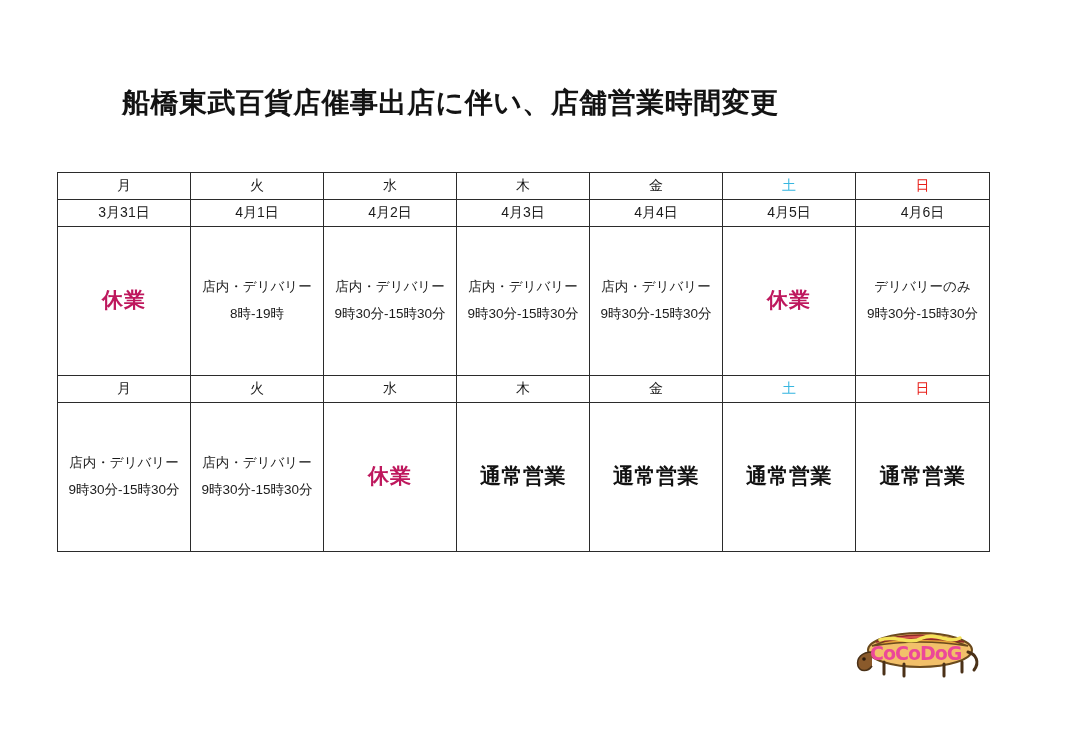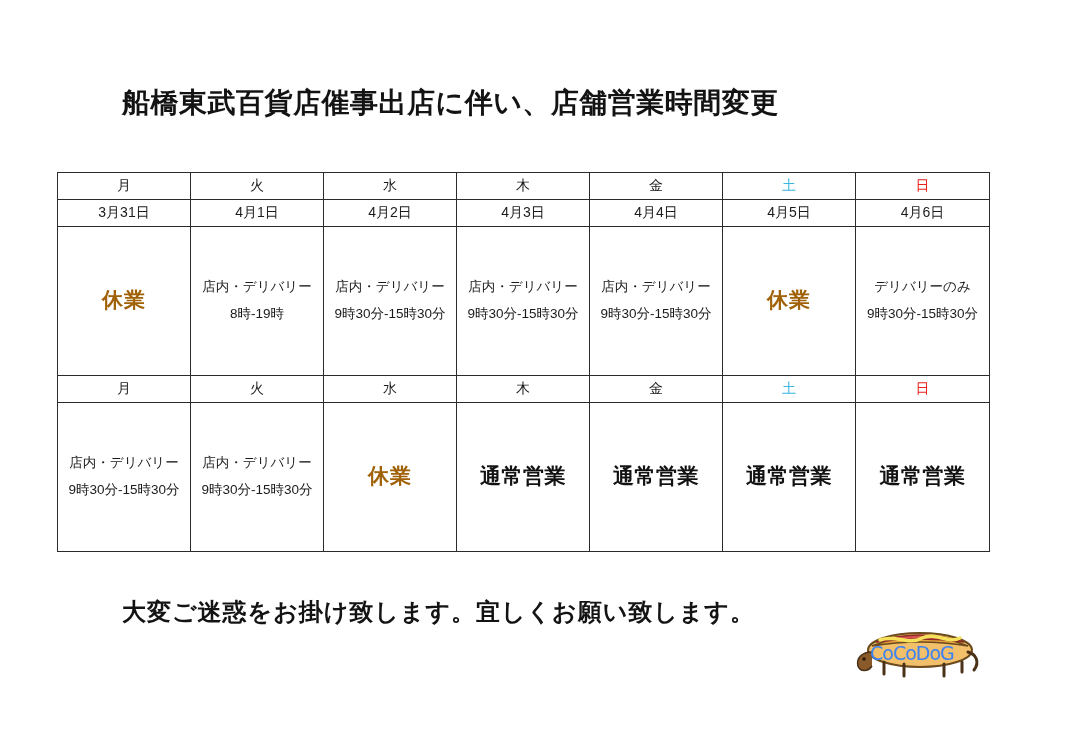--- a/index.html
+++ b/index.html
@@ -56,21 +56,21 @@
   }
   .row-body td {
     height: 148px;
     font-size: 13.5px;
     line-height: 1.85;
     color: #1a1a1a;
   }
   .sat { color: #37b6e0; }
   .sun { color: #e8211b; }
   .closed {
-    color: #a16207;
+    color: #be185d;
     font-size: 21px;
     font-weight: bold;
     letter-spacing: 1px;
   }
   .normal {
     color: #121212;
     font-size: 21px;
     font-weight: bold;
     letter-spacing: 0.5px;
   }
@@ -94,22 +94,22 @@
     left: 848px;
     top: 612px;
     width: 140px;
     height: 72px;
   }
   .logo-text {
     position: absolute;
     left: 22px;
     top: 30px;
     font-size: 19px;
-    font-weight: normal;
-    color: #3b82f6;
+    font-weight: bold;
+    color: #ec4899;
     letter-spacing: -1px;
     font-family: "DejaVu Sans", sans-serif;
   }
 </style>
 </head>
 <body>
 
 <div class="page">
 
   <div class="title">船橋東武百貨店催事出店に伴い、店舗営業時間変更</div>
@@ -238,21 +238,20 @@
         <td>
           <div class="cell-lines">
             <span class="l1 normal">通常営業</span>
             <span class="l2"></span>
           </div>
         </td>
       </tr>
     </tbody>
   </table>
 
-  <div class="footer">大変ご迷惑をお掛け致します。宜しくお願い致します。</div>
 
   <div class="logo">
     <svg width="140" height="72" viewBox="0 0 140 72">
       <ellipse cx="72" cy="38" rx="52" ry="17" fill="#f2c06a" stroke="#6b4a1d" stroke-width="2"></ellipse>
       <path d="M24 34 Q72 14 120 34 Q72 26 24 34 Z" fill="#e8a33c" stroke="#6b4a1d" stroke-width="1.5"></path>
       <path d="M28 30 Q72 16 116 30 Q72 24 28 30" fill="#d9534f" stroke="#8b2b26" stroke-width="1.5"></path>
       <path d="M32 28 C48 22, 60 34, 74 26 C88 20, 100 32, 112 26" fill="none" stroke="#f5e25a" stroke-width="3.5" stroke-linecap="round"></path>
       <path d="M24 40 C14 40, 8 46, 10 54 C12 60, 20 60, 24 54" fill="#8a5a2b" stroke="#4a3118" stroke-width="1.6"></path>
       <circle cx="16" cy="47" r="1.8" fill="#2b1a0c"></circle>
       <path d="M120 40 C128 42, 132 50, 126 58" fill="none" stroke="#4a3118" stroke-width="3" stroke-linecap="round"></path>

